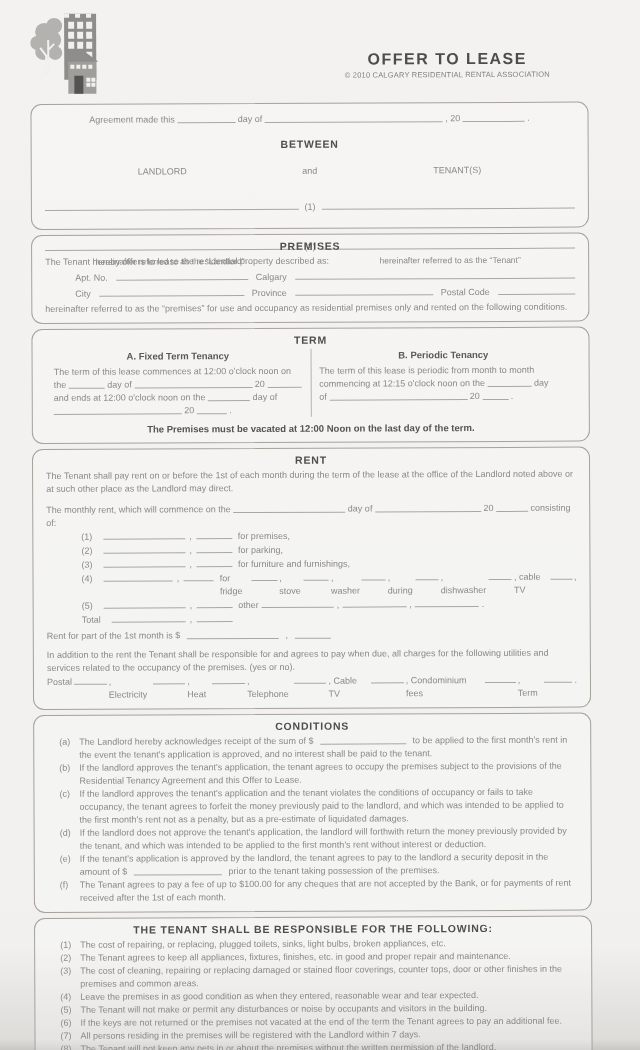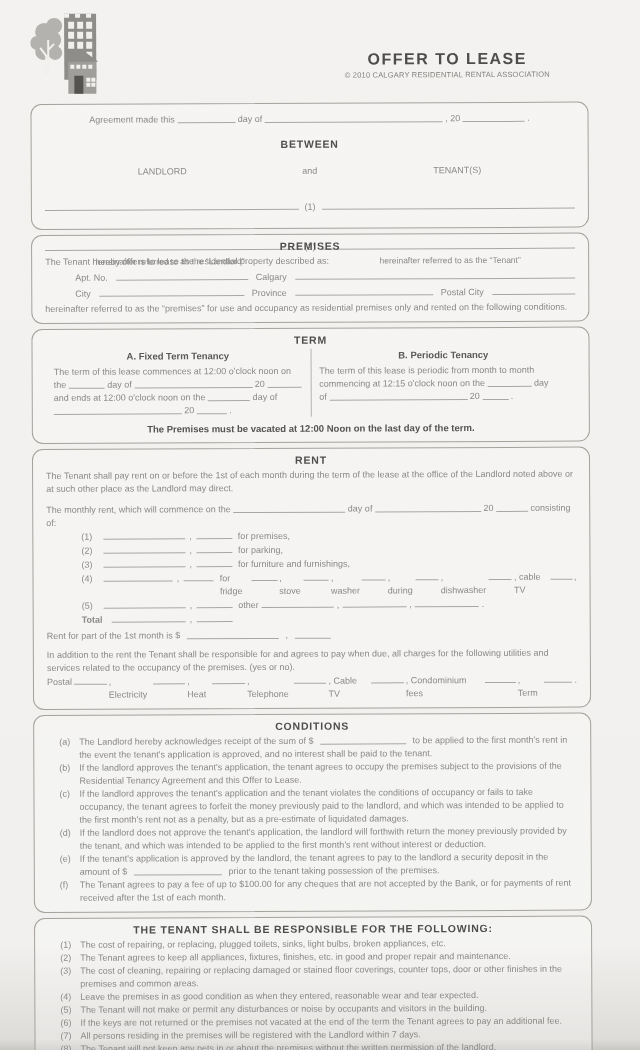--- a/index.html
+++ b/index.html
@@ -158,21 +158,21 @@
       <span>Apt. No.</span>
       <span class="bl" style="width:132px; margin:0 8px;"></span>
       <span>Calgary</span>
       <span class="bl" style="flex:1; margin-left:8px;"></span>
     </div>
     <div class="prem-row">
       <span>City</span>
       <span class="bl" style="width:145px; margin:0 8px;"></span>
       <span>Province</span>
       <span class="bl" style="width:138px; margin:0 8px;"></span>
-      <span>Postal City</span>
+      <span>Postal Code</span>
       <span class="bl" style="flex:1; margin-left:8px;"></span>
     </div>
     <div style="margin-top:2px;">hereinafter referred to as the “premises” for use and occupancy as residential premises only and rented on the following conditions.</div>
   </div>
 
   <div class="box">
     <div class="sec-title">TERM</div>
     <div class="term-cols">
       <div class="term-col">
         <div class="term-head">A. Fixed Term Tenancy</div>
@@ -276,21 +276,21 @@
       <span class="bl" style="width:36px; margin-right:6px;"></span>
       <span>other</span>
       <span class="bl" style="width:72px; margin:0 3px;"></span>
       <span>,</span>
       <span class="bl" style="width:64px; margin:0 3px;"></span>
       <span>,</span>
       <span class="bl" style="width:64px; margin:0 3px;"></span>
       <span>.</span>
     </div>
     <div class="rent-item">
-      <span class="num" style="flex-basis:30px;font-weight:bold;">Total</span>
+      <span class="num" style="flex-basis:30px;">Total</span>
       <span class="bl" style="width:74px;"></span>
       <span style="margin:0 4px;">,</span>
       <span class="bl" style="width:36px;"></span>
     </div>
     <div style="margin-top:3px;">
       <span>Rent for part of the 1st month is $</span>
       <span class="bl" style="width:92px; margin:0 4px;"></span>
       <span>,</span>
       <span class="bl" style="width:36px; margin-left:4px;"></span>
     </div>

